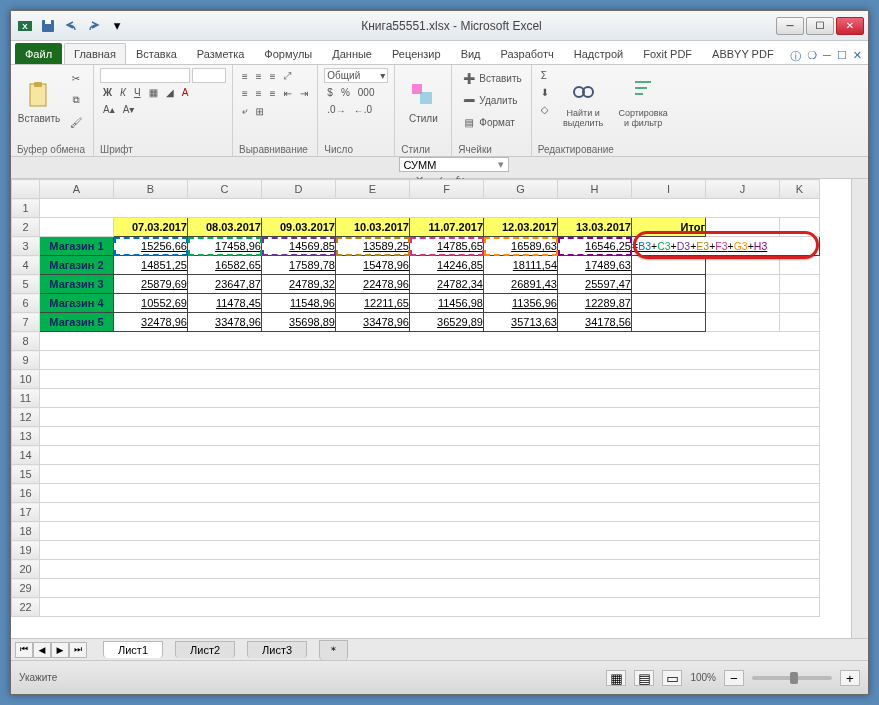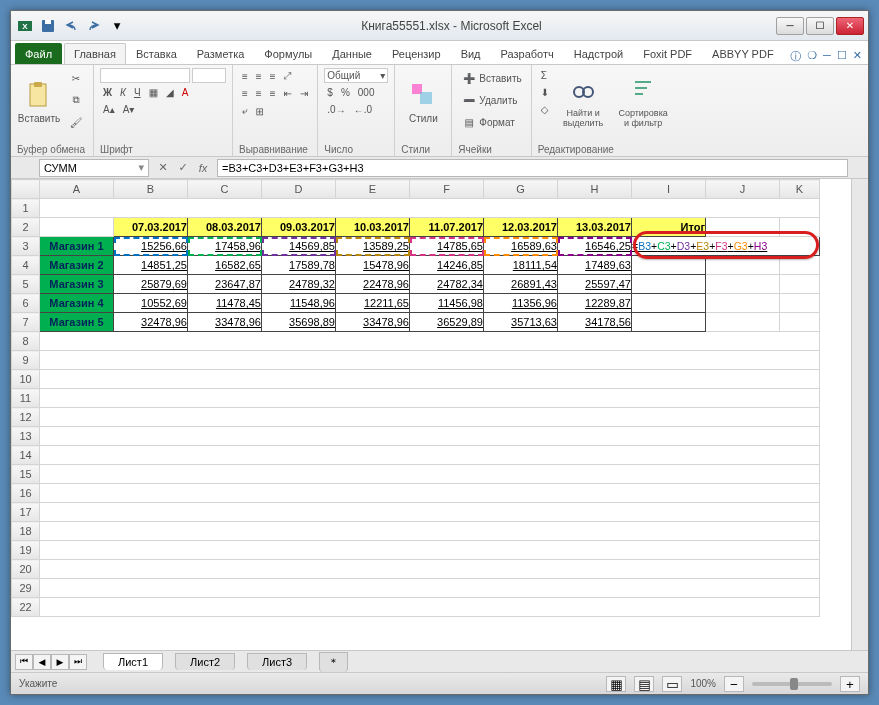--- a/index.html
+++ b/index.html
@@ -19,21 +19,21 @@
 .ribbon-help { margin-left: auto; display: flex; gap: 6px; padding-right: 6px; color: #3a6ea5; font-size: 11px; }
 .ribbon { height: 92px; background: linear-gradient(#f7f7f7,#ededed); border-bottom: 1px solid #c8c8c8; display: flex; font-size: 10px; }
 .ribbon-group { border-right: 1px solid #d0d0d0; padding: 3px 6px 1px; display: flex; flex-direction: column; }
 .ribbon-group-body { flex: 1; display: flex; gap: 4px; align-items: flex-start; }
 .ribbon-group-label { text-align: left; color: #666; font-size: 10px; padding-top: 1px; }
 .rbtn { background: transparent; border: 1px solid transparent; padding: 1px 2px; font-size: 10px; color: #555; cursor: pointer; display: flex; align-items: center; gap: 2px; }
 .rbtn-big { flex-direction: column; width: 44px; height: 66px; justify-content: center; }
 .rstack { display: flex; flex-direction: column; gap: 2px; }
 .icon-box { width: 16px; height: 16px; display: inline-flex; align-items: center; justify-content: center; }
 .icon-box.big { width: 32px; height: 32px; }
-.namebox-row { height: 22px; background: #e9e9e9; border-bottom: 1px solid #c8c8c8; display: flex; align-items: center; font-size: 11px; }
+.namebox-row { height: 22px; background: #e9e9e9; border-bottom: 1px solid #c8c8c8; display: flex; align-items: center; font-size: 11px; flex-direction: column; }
 .name-box { width: 110px; margin-left: 28px; background: #fff; border: 1px solid #b8b8b8; height: 18px; padding: 0 4px; display: flex; align-items: center; justify-content: center; }
 .fx-controls { display: flex; align-items: center; gap: 4px; padding: 0 6px; color: #666; }
 .fx-btn { width: 16px; height: 16px; border: none; background: transparent; cursor: pointer; font-size: 11px; color: #666; }
 .formula-bar { flex: 1; background: #fff; border: 1px solid #b8b8b8; height: 18px; padding: 0 4px; display: flex; align-items: center; margin-right: 20px; }
 .sheet-area { flex: 1; display: flex; overflow: hidden; position: relative; }
 .grid-wrap { flex: 1; overflow: auto; }
 table.grid { border-collapse: collapse; font-size: 11px; background: #fff; }
 table.grid th, table.grid td { border: 1px solid #d4d4d4; height: 19px; padding: 0; }
 table.grid th { background: linear-gradient(#f7f7f7,#e6e6e6); color: #555; font-weight: normal; text-align: center; }
 .col-hdr { width: 74px; }
@@ -43,21 +43,21 @@
 .hdr-yellow { background: #ffff66 !important; font-weight: bold; text-align: right; border: 1px solid #444 !important; }
 .store-cell { background: #00b050 !important; color: #00245a; font-weight: bold; text-align: center; border: 1px solid #444 !important; }
 .data-cell { border: 1px solid #444 !important; text-align: right; padding-right: 3px; text-decoration: underline; }
 .highlight-ring { position: absolute; border: 3px solid #d81e1e; border-radius: 14px; pointer-events: none; box-shadow: 0 1px 2px rgba(0,0,0,.3); }
 .formula-inline { font-size: 10.5px; white-space: nowrap; }
 .tabs-row { height: 22px; background: #e9e9e9; border-top: 1px solid #c8c8c8; display: flex; align-items: center; font-size: 11px; }
 .nav-btns { display: flex; gap: 0; padding: 0 4px; }
 .nav-btn { width: 18px; height: 16px; border: 1px solid #b8b8b8; background: #f4f4f4; font-size: 9px; cursor: pointer; }
 .sheet-tab { padding: 2px 14px; background: #fff; border: 1px solid #b8b8b8; border-bottom: none; border-radius: 0 0 4px 4px; margin-left: 12px; cursor: pointer; }
 .sheet-tab.inactive { background: #e0e0e0; text-align: center; }
-.status-row { height: 22px; background: linear-gradient(#eaeaea,#d8d8d8); border-top: 1px solid #c8c8c8; display: flex; align-items: center; font-size: 10px; padding: 0 8px; color: #555; }
+.status-row { height: 34px; background: linear-gradient(#eaeaea,#d8d8d8); border-top: 1px solid #c8c8c8; display: flex; align-items: center; font-size: 10px; padding: 0 8px; color: #555; }
 .status-right { margin-left: auto; display: flex; align-items: center; gap: 8px; }
 .view-btn { width: 20px; height: 16px; border: 1px solid #b8b8b8; background: #f4f4f4; cursor: pointer; }
 .zoom-slider { width: 80px; height: 4px; background: #bbb; position: relative; border-radius: 2px; }
 .zoom-slider .thumb { position: absolute; left: 38px; top: -4px; width: 8px; height: 12px; background: #888; border-radius: 2px; }
 .vscroll { width: 17px; background: #e8e8e8; border-left: 1px solid #c8c8c8; }
 svg { display: block; }
 </style>
 </head>
 <body>
 

